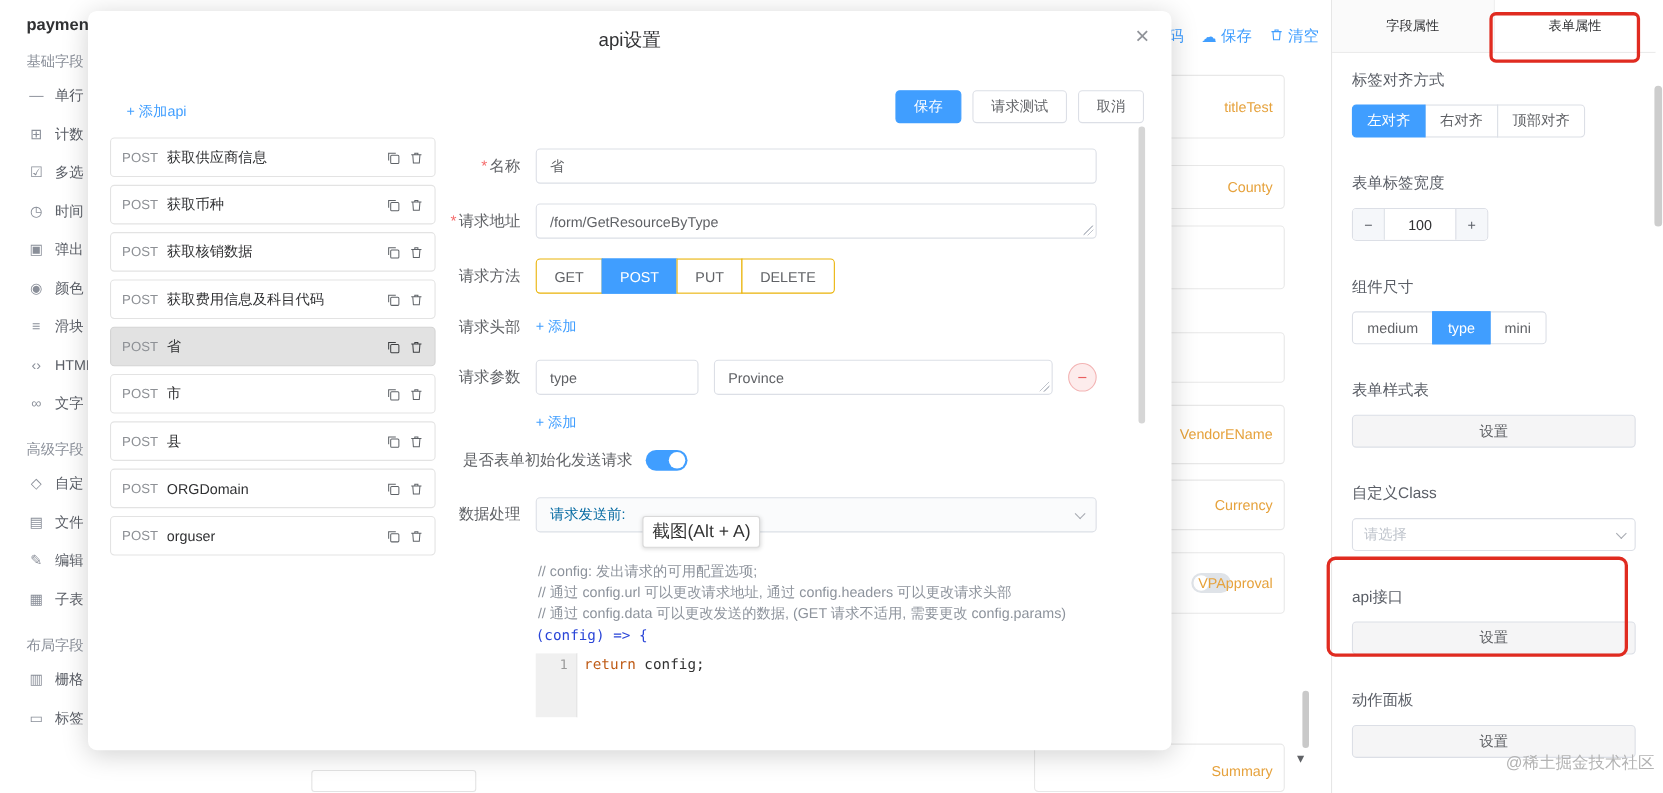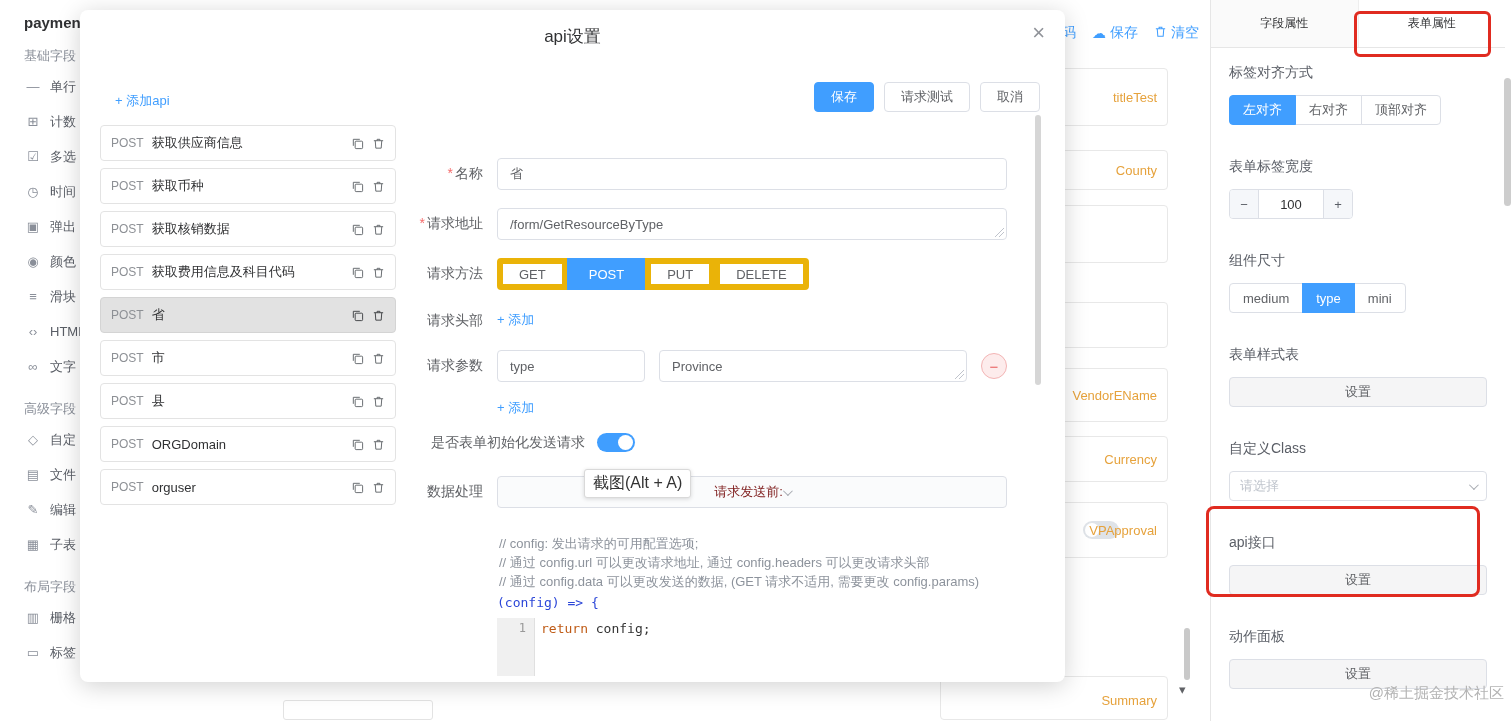--- a/index.html
+++ b/index.html
@@ -57,44 +57,44 @@
   .btn { height:30px; padding:0 16px; border-radius:4px; border:1px solid #dcdfe6; background:#fff; font-size:13px; color:#606266; display:flex; align-items:center; cursor:pointer; white-space:nowrap; }
   .btn.primary { background:#409EFF; border-color:#409EFF; color:#fff; }
   .m-list { position:absolute; left:20px; top:115px; width:296px; }
   .api-item { height:36px; margin-bottom:7px; border:1px solid #e3e3e3; border-radius:4px; display:flex; align-items:center; padding:0 10px; gap:8px; background:#fff; cursor:pointer; }
   .api-item.selected { background:#e2e2e2; border-color:#d4d4d4; }
   .api-method { font-size:12px; color:#8d9095; flex-shrink:0; }
   .api-name { font-size:13px; color:#303133; flex:1; white-space:nowrap; overflow:hidden; }
   .api-icons { display:flex; gap:8px; align-items:center; flex-shrink:0; }
   .api-icons svg { display:block; cursor:pointer; }
 
-  .m-form { position:absolute; left:331px; top:125px; width:596px;margin-top:23px; }
+  .m-form { position:absolute; left:321px; top:125px; width:596px; }
   .frow { display:flex; margin-bottom:18px; }
   .lbl { width:72px; text-align:right; font-size:14px; color:#606266; flex-shrink:0; padding-top:7px; white-space:nowrap; }
   .req { color:#f56c6c; margin-right:2px; }
   .ctrl { flex:1; margin-left:14px; position:relative; }
   .tinput { width:100%; height:32px; border:1px solid #dcdfe6; border-radius:4px; padding:0 12px; font-size:13px; color:#606266; outline:none; font-family:"Liberation Sans","DejaVu Sans",sans-serif; background:#fff; }
   .grip { position:absolute; right:3px; bottom:3px; width:9px; height:9px; background:
     linear-gradient(135deg,transparent 0 45%, #c0c4cc 45% 52%, transparent 52% 68%, #c0c4cc 68% 75%, transparent 75%); pointer-events:none; }
   .mbtn-group { display:inline-flex; }
-  .mbtn { height:32px; padding:0 16px; border:6px solid #eab308; font-size:13px; color:#606266; display:flex; align-items:center; background:#fff; margin-left:-1px; cursor:pointer; }
+  .mbtn { height:32px; padding:0 16px; border:1px solid #eab308; font-size:13px; color:#606266; display:flex; align-items:center; background:#fff; margin-left:-1px; cursor:pointer; }
   .mbtn-group .mbtn:first-child { margin-left:0; border-radius:4px 0 0 4px; }
   .mbtn-group .mbtn:last-child { border-radius:0 4px 4px 0; }
   .mbtn.active { background:#409EFF; border-color:#409EFF; color:#fff; }
   .addlink { color:#409EFF; font-size:13px; cursor:pointer; display:inline-block; padding-top:6px; }
   .params { display:flex; gap:14px; align-items:center; }
   .p-key { width:148px; position:relative; }
   .p-val { flex:1; position:relative; }
   .minus-btn { width:26px; height:26px; border-radius:50%; border:1px solid #f3b4b4; background:#fdecec; color:#e96060; display:flex; align-items:center; justify-content:center; font-size:15px; flex-shrink:0; cursor:pointer; }
   .row-init { display:flex; align-items:center; margin:6px 0 24px; padding-left:20px; }
   .init-lbl { font-size:14px; color:#606266; }
   .switch { width:38px; height:19px; border-radius:10px; background:#409EFF; position:relative; margin-left:12px; cursor:pointer; }
   .switch::after { content:""; position:absolute; right:2px; top:2px; width:15px; height:15px; border-radius:50%; background:#fff; }
 
-  .hook-header { height:32px; border:1px solid #dcdfe6; border-radius:4px; background:#fafbfc; display:flex; align-items:center; justify-content:center; padding:0 12px; font-size:13px; color:#7f1d1d; cursor:pointer; }
+  .hook-header { height:32px; border:1px solid #dcdfe6; border-radius:4px; background:#fafbfc; display:flex; align-items:center; justify-content:space-between; padding:0 12px; font-size:13px; color:#0369a1; cursor:pointer; }
   .hook-comments { margin-top:26px; padding-left:2px; }
   .cmt { font-size:13px; color:#8d939c; line-height:19px; white-space:nowrap; }
   .fnline { font-size:13px; color:#2b46d8; font-family:"DejaVu Sans Mono","Liberation Mono",monospace; margin-top:4px; }
   .editor { display:flex; margin-top:8px; height:58px; }
   .gutter { width:38px; background:#f0f0f0; border-right:1px solid #e0e0e0; color:#999; font-family:"DejaVu Sans Mono","Liberation Mono",monospace; font-size:12px; text-align:right; padding:3px 8px 0 0; }
   .codearea { flex:1; background:#fff; font-family:"DejaVu Sans Mono","Liberation Mono",monospace; font-size:13px; padding:3px 0 0 6px; }
   .kw { color:#bf5b16; }
   .codetext { color:#333; }
   .m-scroll-thumb { position:absolute; right:24px; top:105px; width:6px; height:270px; background:#d6d6d6; border-radius:3px; }
 

